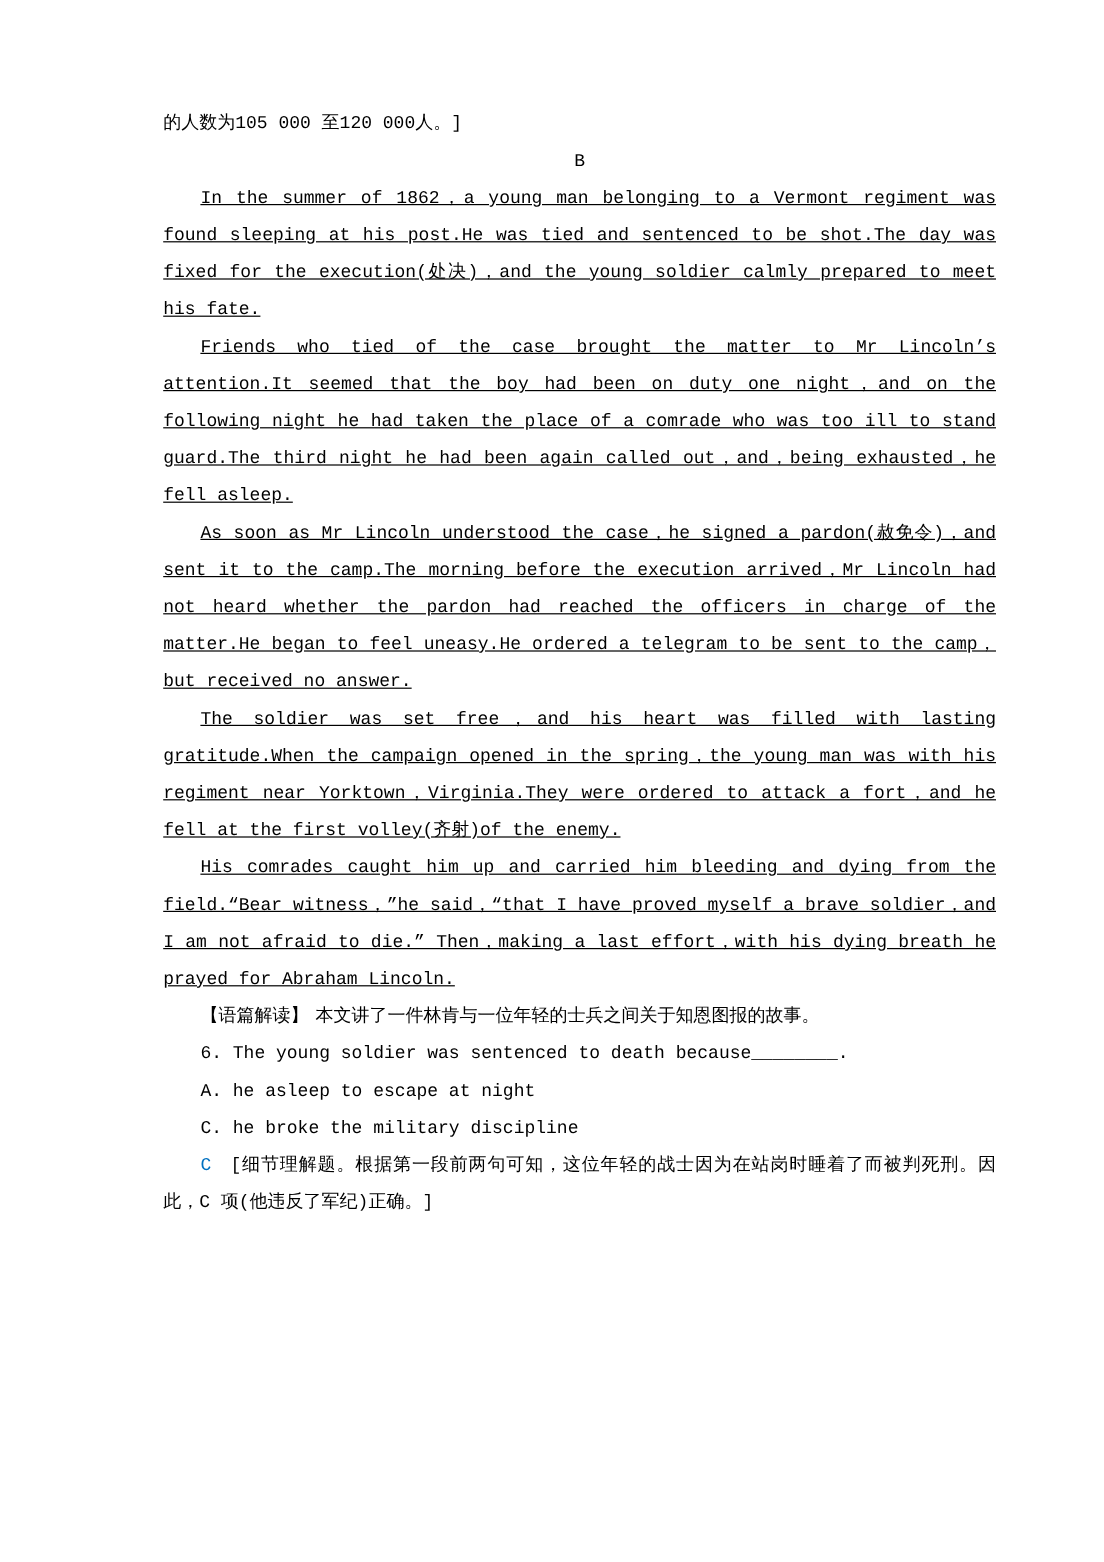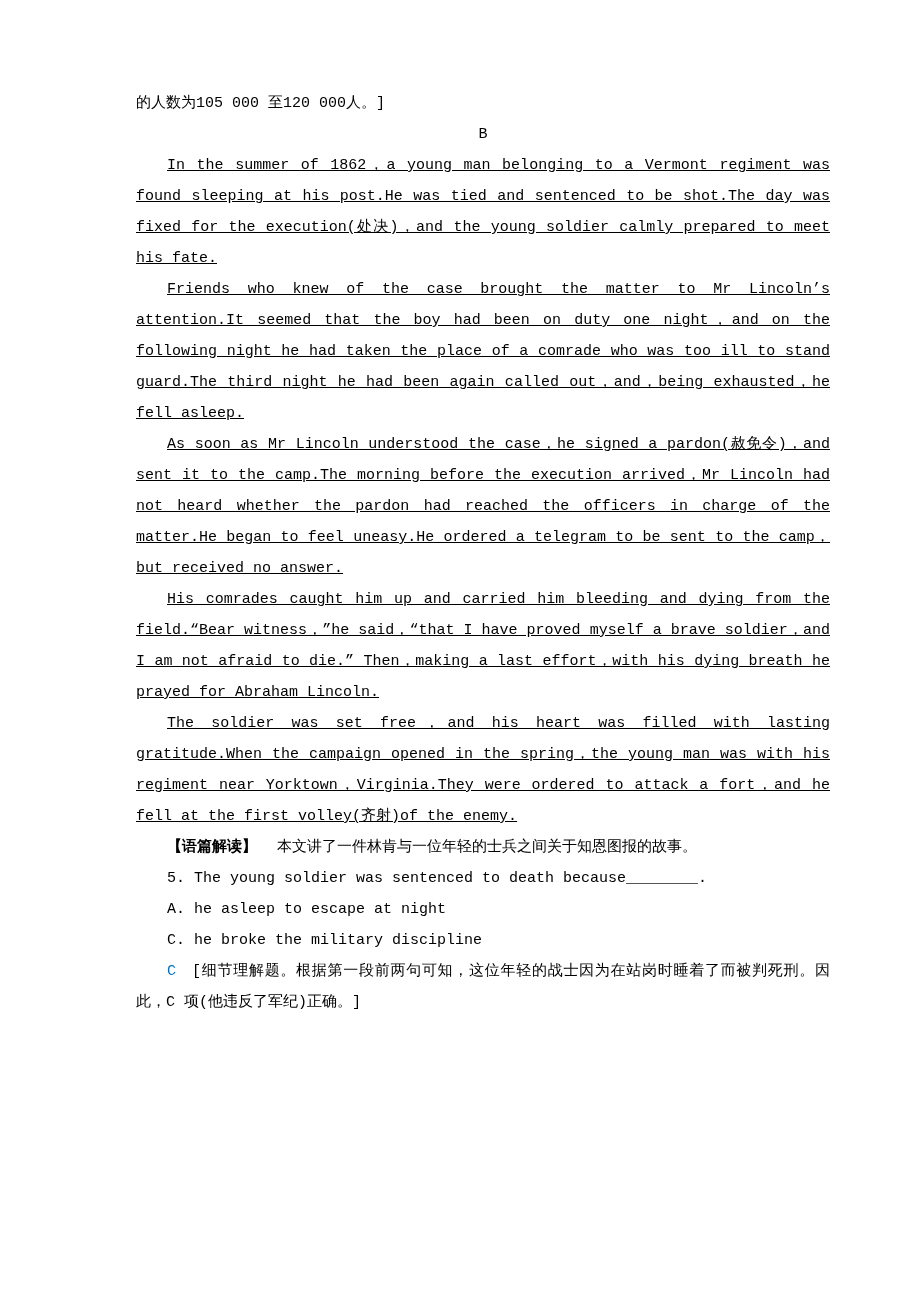--- a/index.html
+++ b/index.html
@@ -32,24 +32,24 @@
   .para {
     text-align: justify;
     text-indent: 31px;
     text-decoration: underline;
   }
   .indent-line {
     text-align: left;
     text-indent: 31px;
   }
   .analysis-label {
-    font-weight: bold;
+    font-weight: normal;
   }
   .analysis-text {
-    margin-left: 20px;
+    margin-left: 6px;
   }
   .answer-para {
     text-align: justify;
     text-indent: 31px;
   }
   .answer-letter {
     color: var(--answer-blue, #0070C0);
     margin-right: 16px;
   }
 </style>
@@ -57,34 +57,34 @@
 <body>
 
 <div class="page">
 
   <p class="plain-line">的人数为105 000 至120 000人。]</p>
 
   <p class="section-label">B</p>
 
   <p class="para">In the summer of 1862，a young man belonging to a Vermont regiment was found sleeping at his post.He was tied and sentenced to be shot.The day was fixed for the execution(处决)，and the young soldier calmly prepared to meet his fate.</p>
 
-  <p class="para">Friends who knew of the case brought the matter to Mr Lincoln’s attention.It seemed that the boy had been on duty one night，and on the following night he had taken the place of a comrade who was too ill to stand guard.The third night he had been again called out，and，being exhausted，he fell asleep.</p>
+  <p class="para">Friends who tied of the case brought the matter to Mr Lincoln’s attention.It seemed that the boy had been on duty one night，and on the following night he had taken the place of a comrade who was too ill to stand guard.The third night he had been again called out，and，being exhausted，he fell asleep.</p>
 
   <p class="para">As soon as Mr Lincoln understood the case，he signed a pardon(赦免令)，and sent it to the camp.The morning before the execution arrived，Mr Lincoln had not heard whether the pardon had reached the officers in charge of the matter.He began to feel uneasy.He ordered a telegram to be sent to the camp，but received no answer.</p>
 
 
+  <p class="para">The soldier was set free，and his heart was filled with lasting gratitude.When the campaign opened in the spring，the young man was with his regiment near Yorktown，Virginia.They were ordered to attack a fort，and he fell at the first volley(齐射)of the enemy.</p>
+
   <p class="para">His comrades caught him up and carried him bleeding and dying from the field.“Bear witness，”he said，“that I have proved myself a brave soldier，and I am not afraid to die.” Then，making a last effort，with his dying breath he prayed for Abraham Lincoln.</p>
-
-  <p class="para">The soldier was set free，and his heart was filled with lasting gratitude.When the campaign opened in the spring，the young man was with his regiment near Yorktown，Virginia.They were ordered to attack a fort，and he fell at the first volley(齐射)of the enemy.</p>
 
   <p class="indent-line">
     <span class="analysis-label">【语篇解读】</span><span class="analysis-text">本文讲了一件林肯与一位年轻的士兵之间关于知恩图报的故事。</span>
   </p>
 
-  <p class="indent-line">5. The young soldier was sentenced to death because________.</p>
+  <p class="indent-line">6. The young soldier was sentenced to death because________.</p>
 
   <p class="indent-line">A. he asleep to escape at night</p>
 
 
   <p class="indent-line">C. he broke the military discipline</p>
 
 
   <p class="answer-para">
     <span class="answer-letter">C</span><span class="answer-explanation">[细节理解题。根据第一段前两句可知，这位年轻的战士因为在站岗时睡着了而被判死刑。因此，C 项(他违反了军纪)正确。]</span>
   </p>

